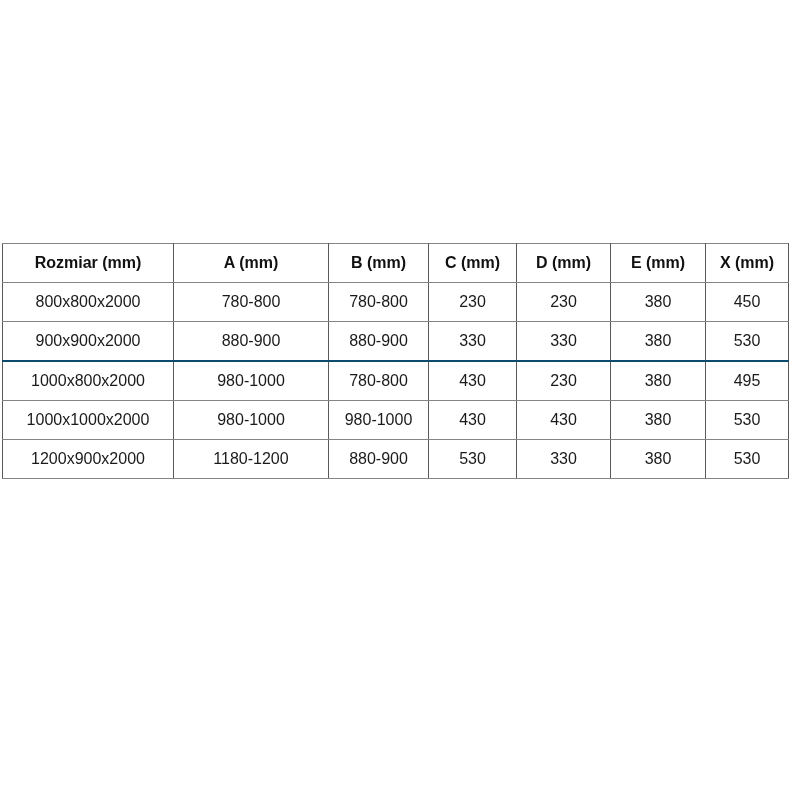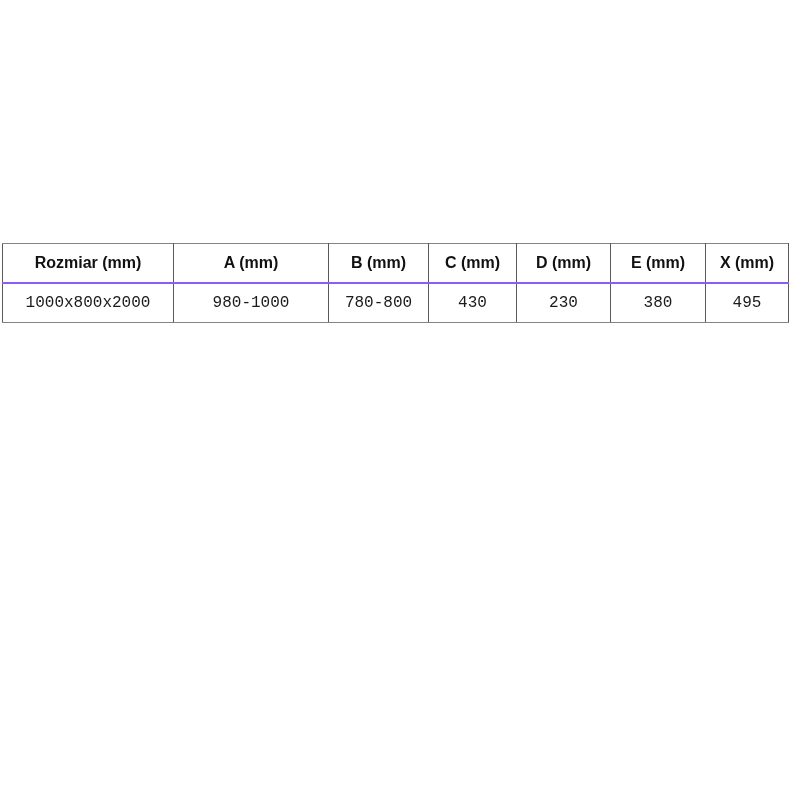--- a/index.html
+++ b/index.html
@@ -41,22 +41,21 @@
     border-bottom: 1px solid #848484;
     overflow: hidden;
     white-space: nowrap;
     margin-left: 8px;
   }
   table.size-table th {
     font-weight: bold;
     color: #111111;
   }
   tr.section-break td {
-    border-top: 2px solid #8b5cf6;
-    font-family: Liberation Mono, monospace;
+    border-top: 2px solid #0c4a6e;
   }
   col.c0 { width: 171px; }
   col.c1 { width: 155px; }
   col.c2 { width: 100px; }
   col.c3 { width: 88px; }
   col.c4 { width: 94px; }
   col.c5 { width: 95px; }
   col.c6 { width: 83px; }
 </style>
 </head>
@@ -79,25 +78,61 @@
           <th>Rozmiar (mm)</th>
           <th>A (mm)</th>
           <th>B (mm)</th>
           <th>C (mm)</th>
           <th>D (mm)</th>
           <th>E (mm)</th>
           <th>X (mm)</th>
         </tr>
       </thead>
       <tbody>
+        <tr>
+          <td>800x800x2000</td>
+          <td>780-800</td>
+          <td>780-800</td>
+          <td>230</td>
+          <td>230</td>
+          <td>380</td>
+          <td>450</td>
+        </tr>
+        <tr>
+          <td>900x900x2000</td>
+          <td>880-900</td>
+          <td>880-900</td>
+          <td>330</td>
+          <td>330</td>
+          <td>380</td>
+          <td>530</td>
+        </tr>
         <tr class="section-break">
           <td>1000x800x2000</td>
           <td>980-1000</td>
           <td>780-800</td>
           <td>430</td>
           <td>230</td>
           <td>380</td>
           <td>495</td>
         </tr>
+        <tr>
+          <td>1000x1000x2000</td>
+          <td>980-1000</td>
+          <td>980-1000</td>
+          <td>430</td>
+          <td>430</td>
+          <td>380</td>
+          <td>530</td>
+        </tr>
+        <tr>
+          <td>1200x900x2000</td>
+          <td>1180-1200</td>
+          <td>880-900</td>
+          <td>530</td>
+          <td>330</td>
+          <td>380</td>
+          <td>530</td>
+        </tr>
       </tbody>
     </table>
   </div>
 </div>
 
 </body></html>

